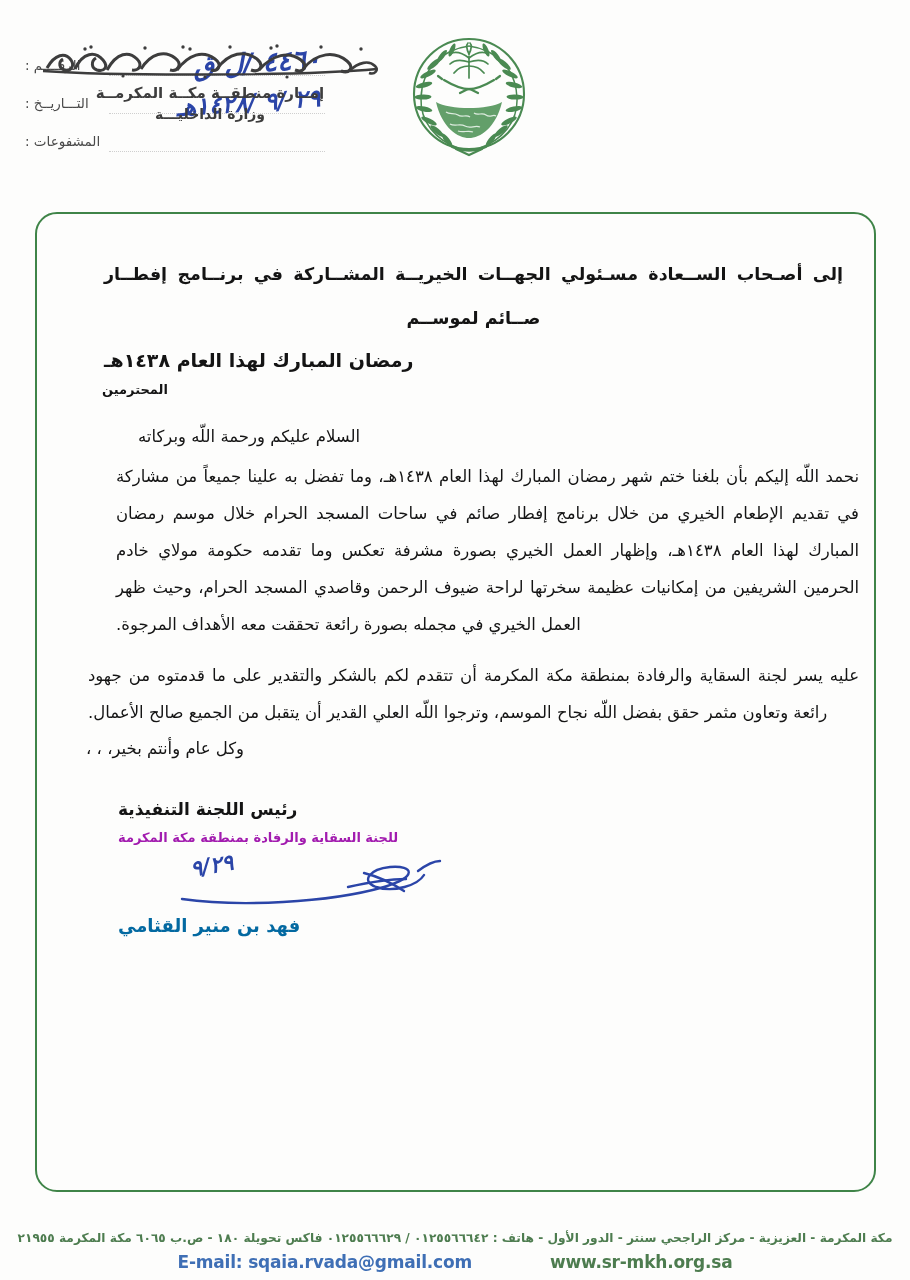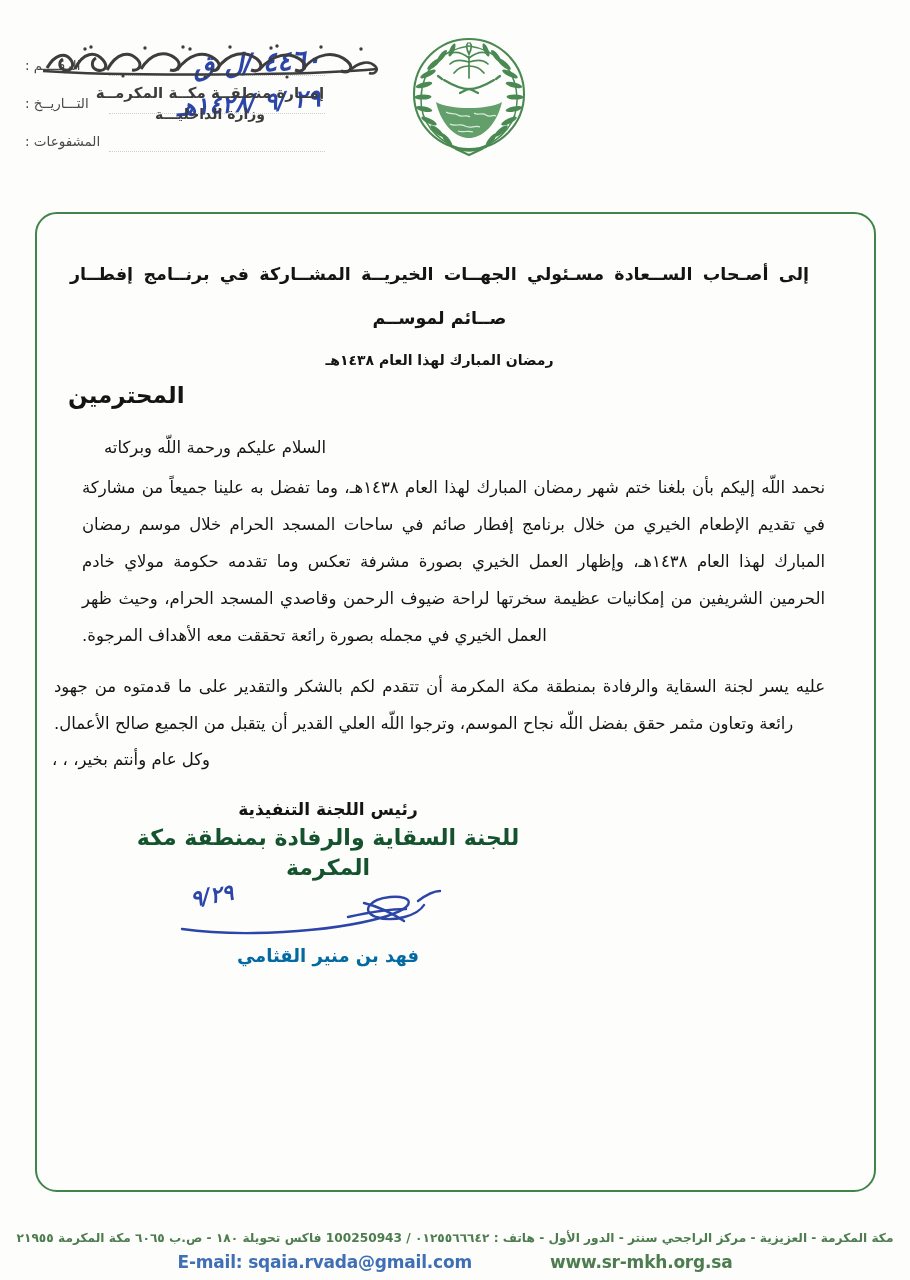--- a/index.html
+++ b/index.html
@@ -113,46 +113,46 @@
     width: 841px;
     height: 980px;
     border: 2.5px solid #3f8448;
     border-radius: 22px;
   }
 
   
   .letter {
     position: absolute;
     top: 252px;
-    left: 52px;
+    left: 86px;
     width: 775px;
     direction: rtl;
     font-family: "DejaVu Sans", "Liberation Sans", sans-serif;
     color: #141414;
   }
 
   .subject {
     font-weight: bold;
     font-size: 17.5px;
     line-height: 44px;
     letter-spacing: 0.2px;
     text-align: justify;
     text-align-last: center;
     padding: 0 18px;
   }
   .subject-2 {
     font-weight: bold;
-    font-size: 14px;
+    font-size: 19px;
     line-height: 40px;
-    text-align: center;
+    text-align: left;
     padding: 0 18px;
   }
   .respected {
     font-weight: bold;
-    font-size: 23px;
+    font-size: 13px;
     text-align: left;
     padding-left: 16px;
     margin-top: 2px;
   }
 
   .greeting {
     font-size: 16.5px;
     text-align: left;
     padding-left: 52px;
     margin-top: 30px;
@@ -177,34 +177,34 @@
     margin-top: 8px;
     padding-right: 60px;
   }
 
   
   .signature {
     position: absolute;
     top: 795px;
     left: 118px;
     width: 420px;
-    text-align: center;
+    text-align: left;
     direction: rtl;
   }
   .sig-title {
     font-weight: bold;
     font-size: 17px;
     color: #141414;
     letter-spacing: 0.3px;
     line-height: 28px;
   }
   .sig-org {
     font-weight: bold;
-    font-size: 22px;
-    color: #14532d;
+    font-size: 13px;
+    color: #a21caf;
     letter-spacing: 0.2px;
     line-height: 30px;
   }
   .sig-mark {
     position: relative;
     height: 62px;
     margin-top: -2px;
   }
   .sig-date {
     position: absolute;
@@ -437,20 +437,20 @@
           <path d="M230 36 C248 32 268 28 288 28"></path>
           <path d="M300 20 C308 14 316 10 322 10"></path>
         </g>
       </svg>
     </div>
 
     <div class="sig-name">فهد بن منير القثامي</div>
   </div>
 
   <div class="footer">
-    <div class="f-address">مكة المكرمة - العزيزية - مركز الراجحي سنتر - الدور الأول - هاتف : ٠١٢٥٥٦٦٦٤٢ / 100250943 فاكس تحويلة ١٨٠ - ص.ب ٦٠٦٥ مكة المكرمة ٢١٩٥٥</div>
+    <div class="f-address">مكة المكرمة - العزيزية - مركز الراجحي سنتر - الدور الأول - هاتف : ٠١٢٥٥٦٦٦٤٢ / ٠١٢٥٥٦٦٦٢٩ فاكس تحويلة ١٨٠ - ص.ب ٦٠٦٥ مكة المكرمة ٢١٩٥٥</div>
     <div class="f-contact">
       <span class="f-email">E-mail: sqaia.rvada@gmail.com</span>
       <span>www.sr-mkh.org.sa</span>
     </div>
   </div>
 
 </div>
 
 </body></html>

